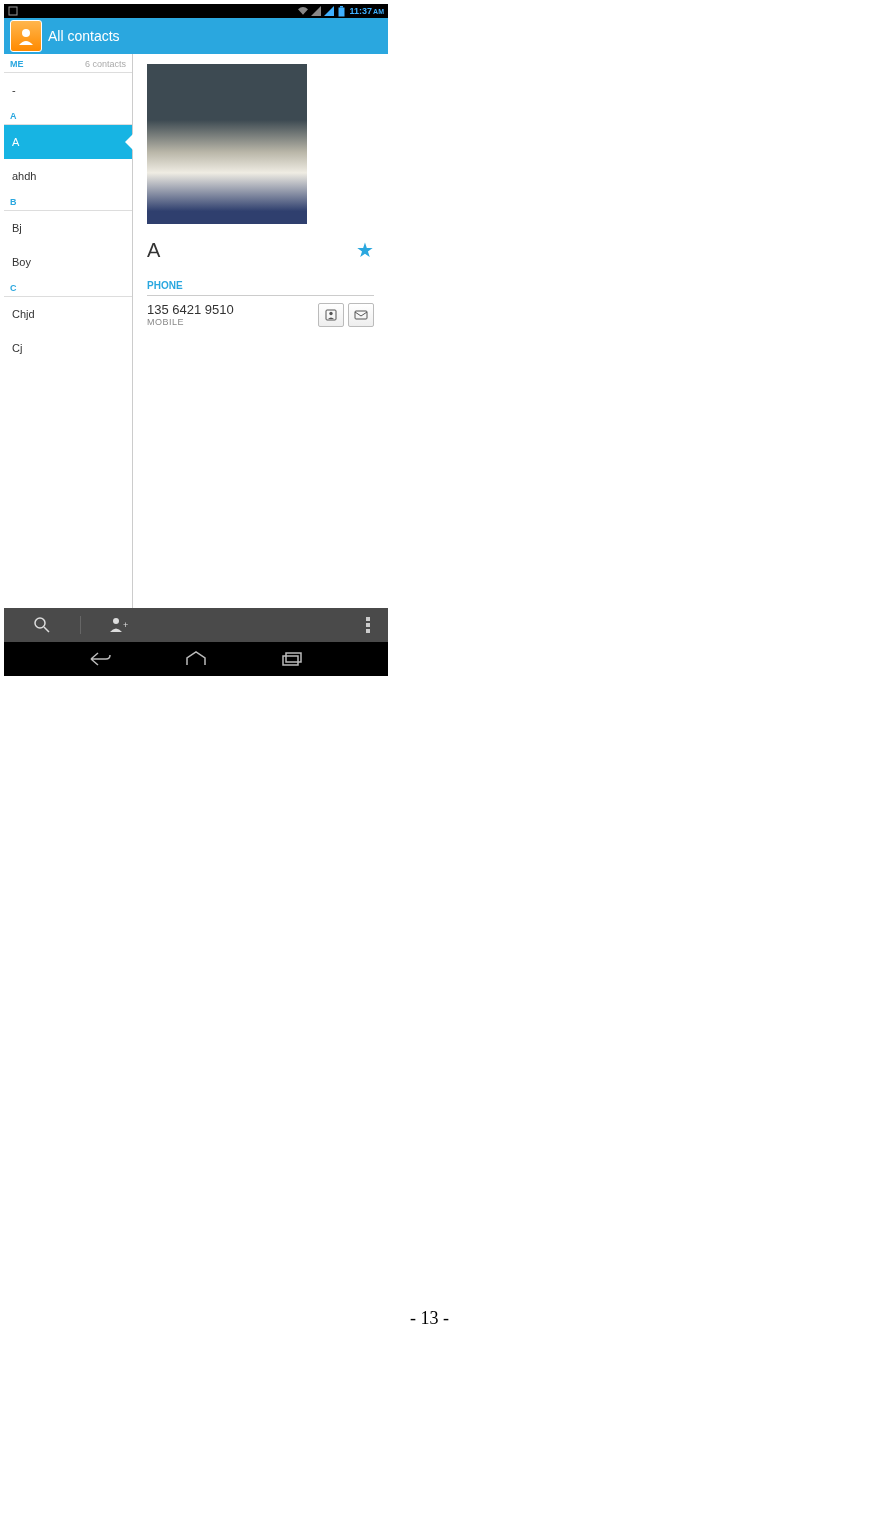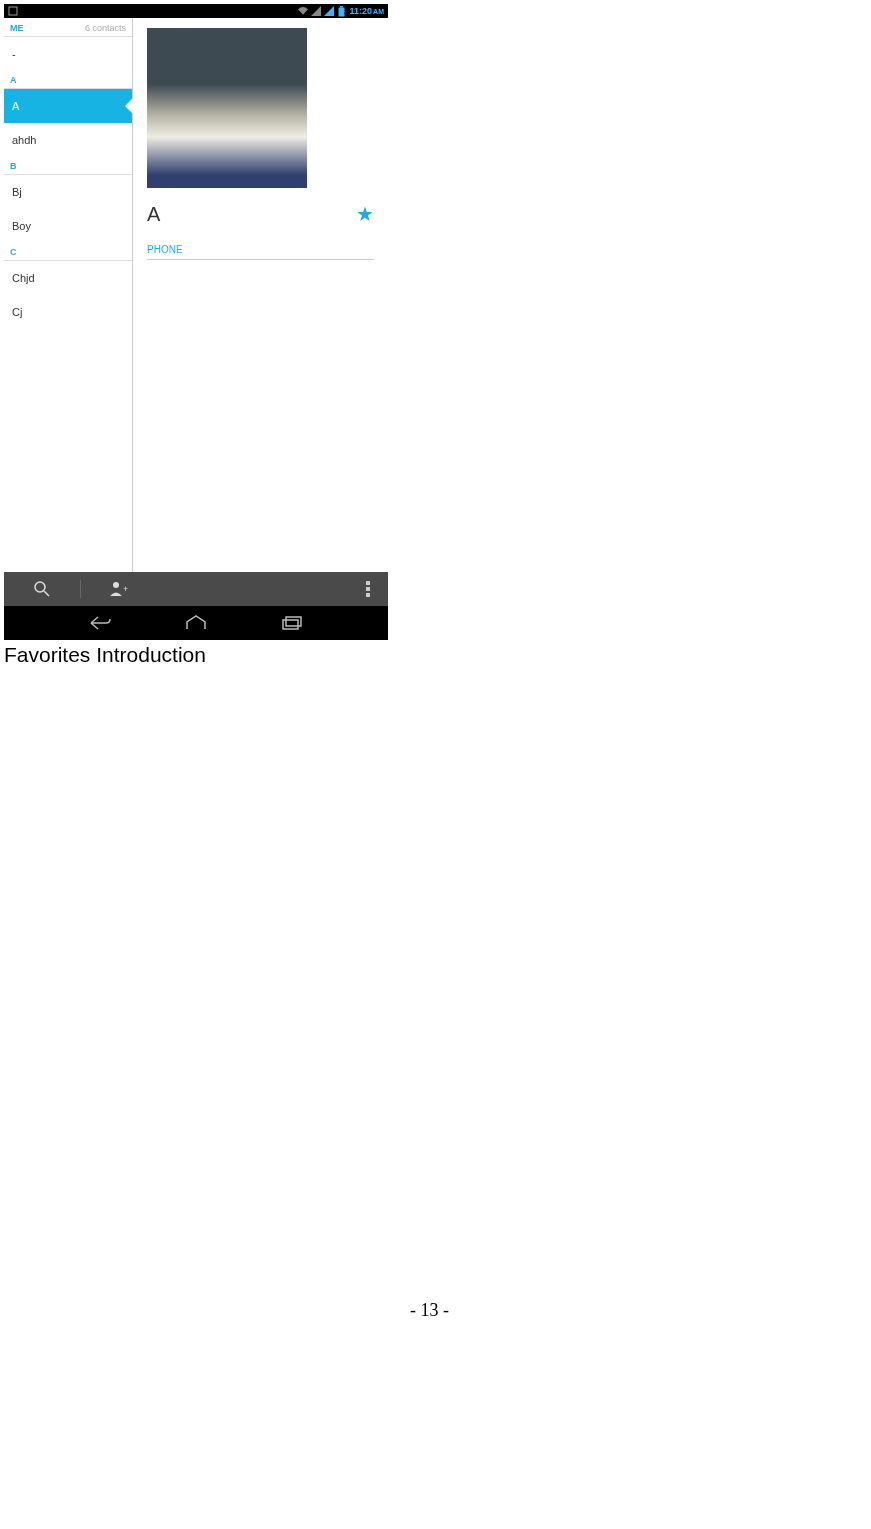--- a/index.html
+++ b/index.html
@@ -111,21 +111,21 @@
   .photo {
     width: 160px; height:160px;
     background: linear-gradient(180deg,#3d4a52 0%, #3d4a52 35%, #b9b6a8 55%, #efece3 68%, #2f3f6e 92%);
     margin-bottom: 14px;
     position:relative;
   }
   .name-row { display:flex; justify-content:space-between; align-items:center; margin-bottom:18px;}
   .contact-name { font-size: 20px; color:#333;}
   .star { color:#2aa7df; font-size:20px;}
   .section-label {
-    color:#2aa7df; font-size:10px; font-weight:normal;
+    color:#2aa7df; font-size:10px; font-weight:bold;
     border-bottom:1px solid #ccc; padding-bottom:4px; margin-bottom:6px;
   }
   .phone-row { display:flex; justify-content:space-between; align-items:center;}
   .phone-info .num { font-size:13px; color:#333;}
   .phone-info .type { font-size:9px; color:#888; letter-spacing:0.5px;}
   .phone-actions { display:flex; gap:4px;}
   .mini-btn {
     width:24px; height:22px; border:1px solid #bbb; border-radius:2px;
     display:flex; align-items:center; justify-content:center; color:#555;
     background:linear-gradient(#fff,#eee);
@@ -192,24 +192,33 @@
           <svg width="10" height="10" viewBox="0 0 10 10">
               <polygon points="0,10 10,10 10,0" fill="#3fb1ff"></polygon>
             </svg>
         </span>
         <span class="ico-sb">
           <svg width="7" height="11" viewBox="0 0 7 11">
               <rect x="2" y="0" width="3" height="1.5" fill="#3fb1ff"></rect>
               <rect x="0.5" y="1.5" width="6" height="9" fill="#3fb1ff"></rect>
             </svg>
         </span>
-        <span class="time"><span>11:20</span><span class="ampm">AM</span></span>
-      </div>
-    </div>
-
+        <span class="time"><span>11:37</span><span class="ampm">AM</span></span>
+      </div>
+    </div>
+
+    <div class="appbar">
+      <div class="avatar">
+        <svg width="20" height="20" viewBox="0 0 20 20">
+            <circle cx="10" cy="7" r="4" fill="#fff"></circle>
+            <path d="M3 19 Q10 11 17 19 Z" fill="#fff"></path>
+          </svg>
+      </div>
+      <div class="title">All contacts</div>
+    </div>
 
     <div class="split">
       <div class="sidebar">
         <div class="sidebar-header">
           <span>ME</span>
           <span class="count">6 contacts</span>
         </div>
         <div class="side-item"><span>-</span></div>
         <div class="side-sep">A</div>
         <div class="side-item selected"><span>A</span></div>
@@ -222,20 +231,41 @@
         <div class="side-item"><span>Cj</span></div>
       </div>
 
       <div class="detail">
         <div class="photo"></div>
         <div class="name-row">
           <div class="contact-name">A</div>
           <div class="star">★</div>
         </div>
         <div class="section-label">PHONE</div>
+        <div class="phone-row">
+          <div class="phone-info">
+            <div class="num">135 6421 9510</div>
+            <div class="type">MOBILE</div>
+          </div>
+          <div class="phone-actions">
+            <div class="mini-btn">
+              <svg width="14" height="14" viewBox="0 0 14 14">
+                  <rect x="2" y="2" width="10" height="10" rx="1" fill="none" stroke="#555"></rect>
+                  <circle cx="7" cy="5.5" r="1.7" fill="#555"></circle>
+                  <path d="M4 11 Q7 8 10 11" fill="#555"></path>
+                </svg>
+            </div>
+            <div class="mini-btn">
+              <svg width="14" height="12" viewBox="0 0 14 12">
+                  <rect x="1" y="2" width="12" height="8" rx="1" fill="none" stroke="#555"></rect>
+                  <path d="M1 3 L7 7 L13 3" fill="none" stroke="#555"></path>
+                </svg>
+            </div>
+          </div>
+        </div>
       </div>
     </div>
 
     <div class="actionbar">
       <div class="col">
         <svg width="18" height="18" viewBox="0 0 18 18">
             <circle cx="7" cy="7" r="5" fill="none" stroke="#ddd" stroke-width="1.5"></circle>
             <line x1="11" y1="11" x2="16" y2="16" stroke="#ddd" stroke-width="1.5"></line>
           </svg>
       </div>
@@ -271,18 +301,17 @@
         <svg width="22" height="16" viewBox="0 0 22 16">
             <rect x="2" y="5" width="15" height="9" fill="none" stroke="#bbb" stroke-width="1.5"></rect>
             <rect x="5" y="2" width="15" height="9" fill="none" stroke="#bbb" stroke-width="1.5"></rect>
           </svg>
       </div>
     </div>
 
   </div>
 
   <div class="body-text">
-    <p>Favorites Introduction</p>
   </div>
 </div>
 
 <div style="height:590px"></div>
 <div class="footer">- 13 -</div>
 
 </body></html>

